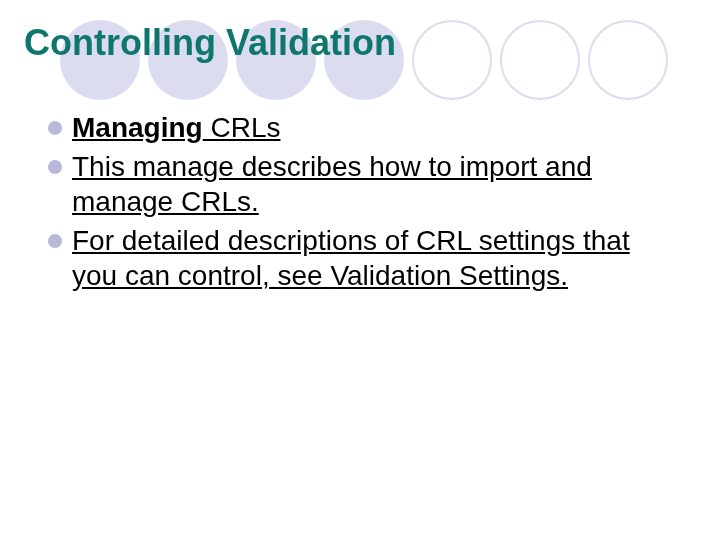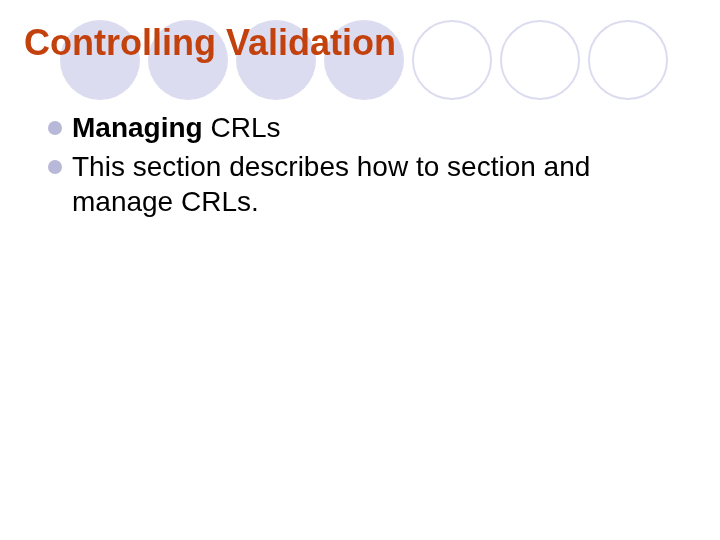--- a/index.html
+++ b/index.html
@@ -27,29 +27,30 @@
     box-sizing: border-box;
   }
   .circle.filled { background: #dcdcf0; }
   .circle.outline { border: 2px solid #dcdcf0; }
   .title {
     position: absolute;
     top: 22px;
     left: 24px;
     font-size: 36px;
     font-weight: bold;
-    color: #c2410c;
+    color: #0f766e;
     z-index: 1;
   }
   .content {
     position: absolute;
     top: 110px;
     left: 48px;
     right: 40px;
     z-index: 1;
+    text-decoration: underline;
   }
   .bullet-item {
     display: flex;
     align-items: flex-start;
     font-size: 28px;
     color: #000;
     line-height: 1.25;
     margin-bottom: 4px;
   }
   .bullet-dot {
@@ -87,18 +88,24 @@
 
   <div class="bullet-item">
     <div class="bullet-dot"></div>
     <div class="bullet-text">
       <span class="bold-lead">Managing</span><span> CRLs</span>
     </div>
   </div>
 
   <div class="bullet-item">
     <div class="bullet-dot"></div>
-    <div class="bullet-text">This section describes how to section and manage CRLs.</div>
+    <div class="bullet-text">This manage describes how to import and manage CRLs.</div>
   </div>
 
 
+  <div class="bullet-item">
+    <div class="bullet-dot"></div>
+    <div class="bullet-text">
+      <span>For detailed descriptions of CRL settings that you can control, see </span><a class="link" href="#">Validation Settings</a><span>.</span>
+    </div>
+  </div>
 
 </div>
 
 </body></html>

